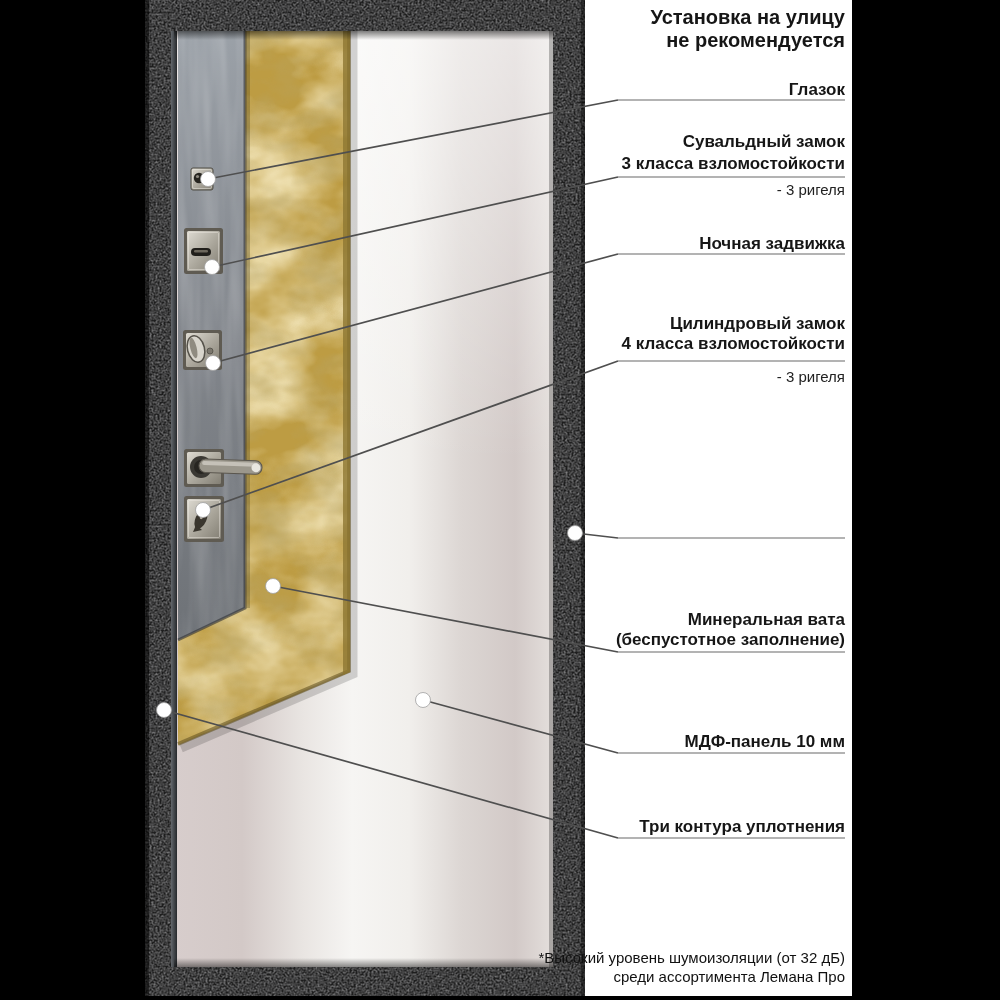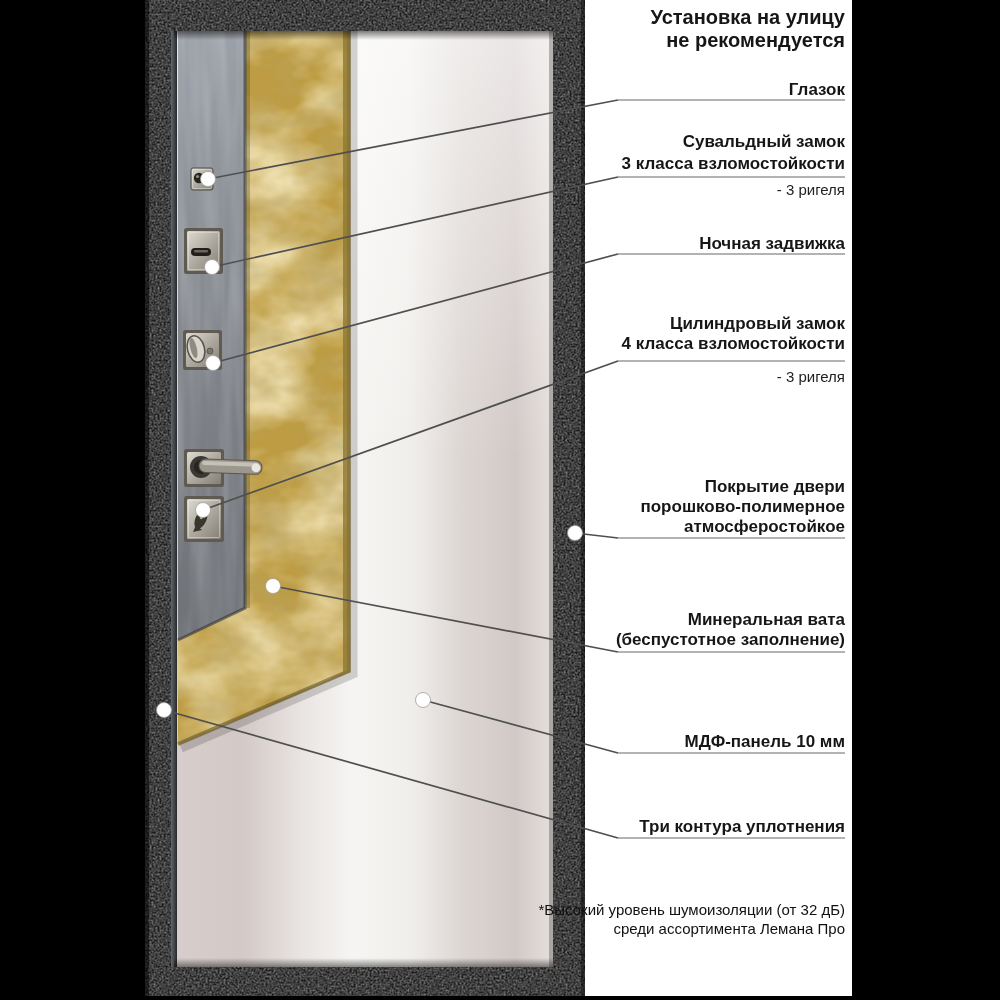--- a/index.html
+++ b/index.html
@@ -11,21 +11,21 @@
   }
   #label-panel{
     position:absolute;left:584px;top:0;width:268px;height:1000px;
     background:var(--panel,#fff);
   }
   #door-svg{position:absolute;left:0;top:0;width:1000px;height:1000px;}
   .txt{position:absolute;right:155px;text-align:right;white-space:nowrap;color:var(--text,#161616);}
   .heading{top:6px;font-size:20px;line-height:23px;font-weight:bold;}
   .callout{font-size:17px;line-height:21px;font-weight:bold;}
   .note{font-size:15px;line-height:18px;font-weight:normal;color:#222;}
-  .footnote{top:900px;font-size:15px;line-height:19px;font-weight:normal;color:#111;margin-left:20px;}
+  .footnote{top:948px;font-size:15px;line-height:19px;font-weight:normal;color:#111;margin-left:20px;}
   
   #c-peephole{top:79px;}
   #c-lever{top:131px;line-height:22px;}
   #n-lever{top:181px;}
   #c-night{top:233px;}
   #c-cyl{top:314px;line-height:20px;}
   #n-cyl{top:368px;}
   #c-coating{top:477px;line-height:20px;}
   #c-wool{top:610px;line-height:20px;}
   #c-mdf{top:731px;margin-left:12px;}
@@ -230,25 +230,20 @@
   <div id="n-lever" class="txt note">- 3 ригеля</div>
 
   <div id="c-night" class="txt callout">Ночная задвижка</div>
 
   <div id="c-cyl" class="txt callout">
     <div>Цилиндровый замок</div>
     <div>4 класса взломостойкости</div>
   </div>
   <div id="n-cyl" class="txt note">- 3 ригеля</div>
 
-  <div id="c-coating" class="txt callout">
-    <div>Покрытие двери</div>
-    <div>порошково-полимерное</div>
-    <div>атмосферостойкое</div>
-  </div>
 
   <div id="c-wool" class="txt callout">
     <div>Минеральная вата</div>
     <div>(беспустотное заполнение)</div>
   </div>
 
   <div id="c-mdf" class="txt callout">МДФ-панель 10 мм</div>
 
   <div id="c-seals" class="txt callout">Три контура уплотнения</div>
 

